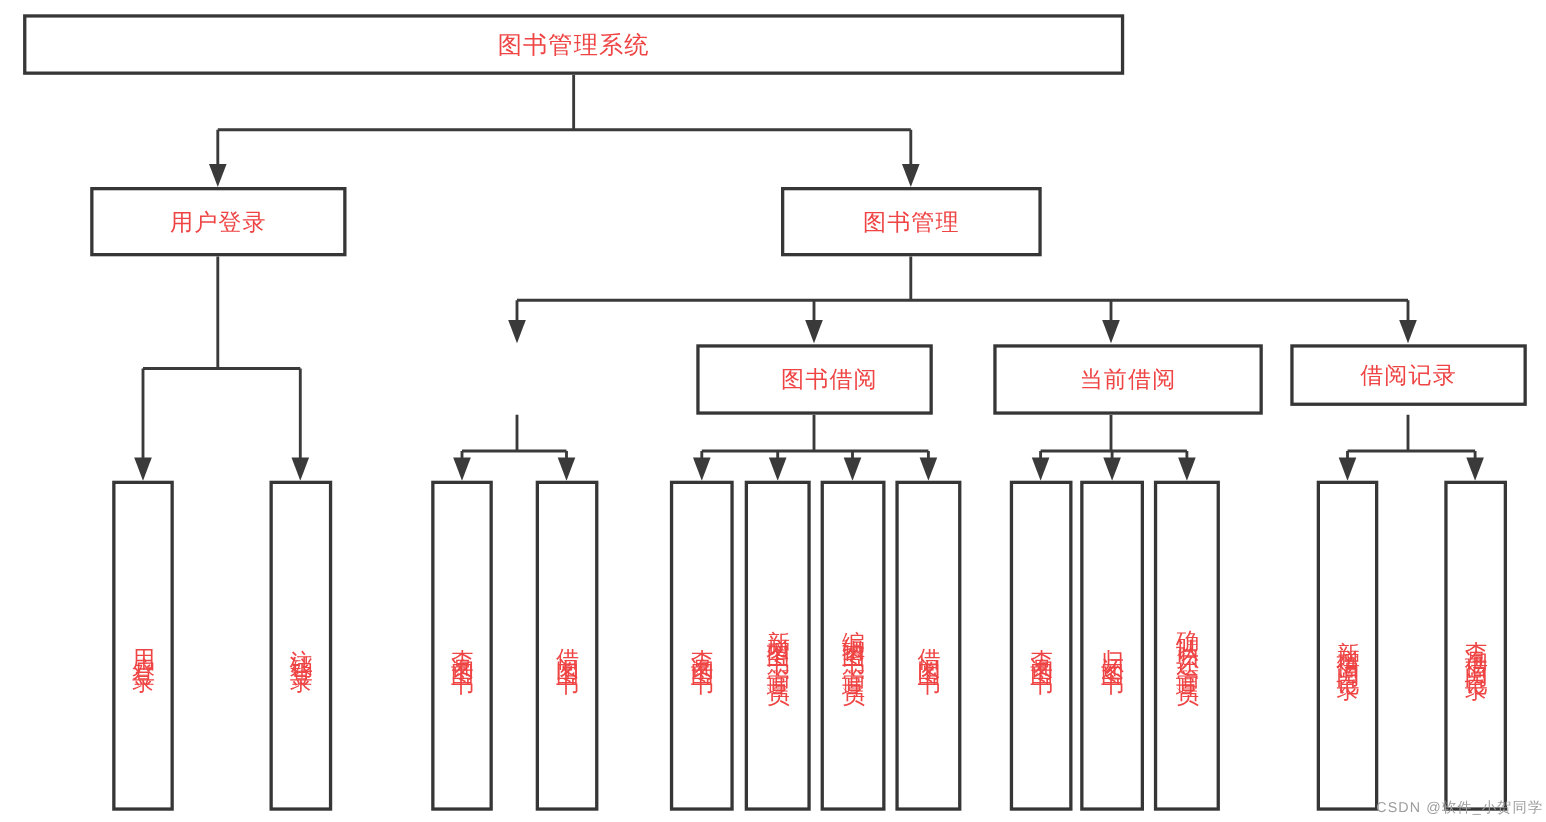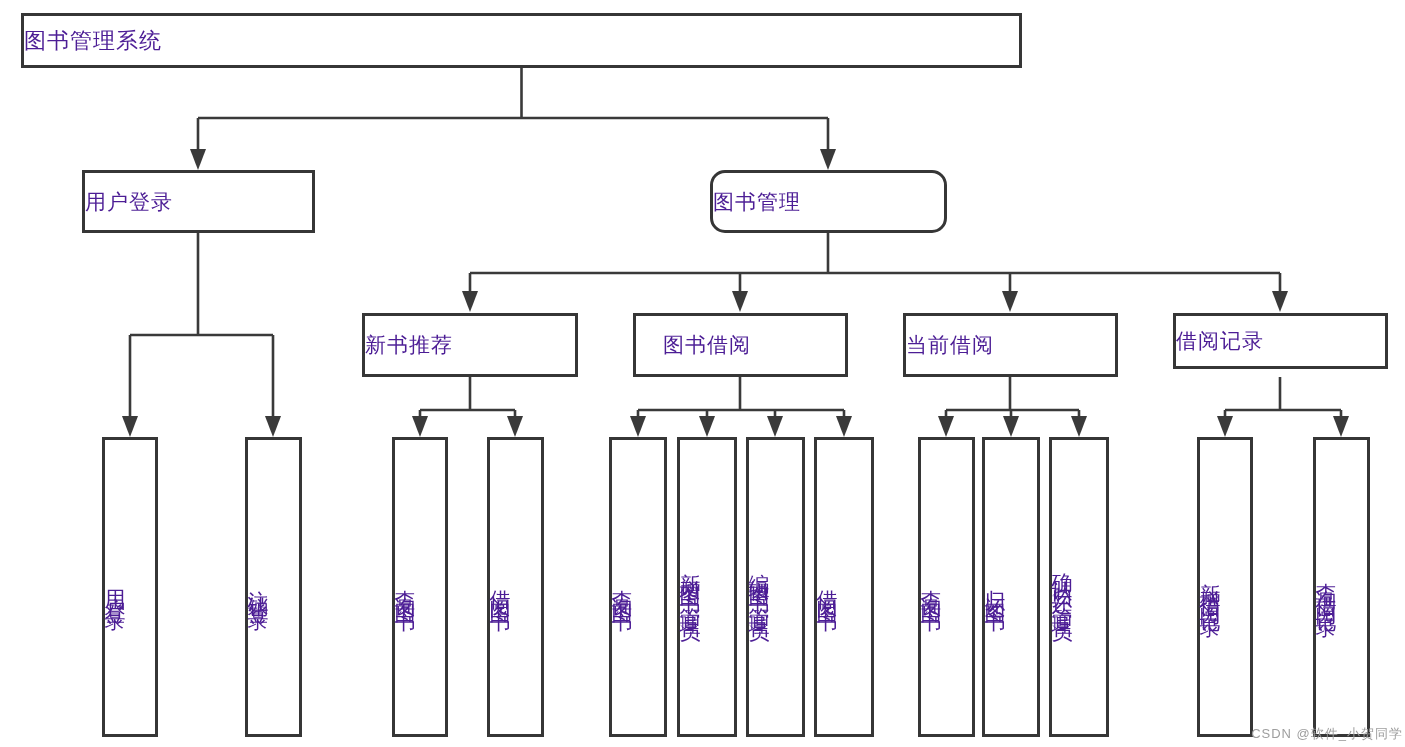--- a/index.html
+++ b/index.html
@@ -16,22 +16,22 @@
     left: 0; top: 0;
     width: 1405px; height: 747px;
   }
   .node {
     position: absolute;
     box-sizing: border-box;
     border: 3px solid #363636;
     background: #ffffff;
     display: flex;
     align-items: center;
-    justify-content: flex-start;
-    color: #4c1d95;
+    justify-content: center;
+    color: #ef4444;
   }
   .h-node span {
     font-size: 21px;
     letter-spacing: 1px;
     white-space: nowrap;
   }
   .root-node span { font-size: 22px; }
   .v-node span {
     writing-mode: vertical-rl;
     font-size: 21px;
@@ -91,31 +91,28 @@
     </g>
   </svg>
 
   <div class="node h-node root-node" style="left:21px; top:13px; width:1001px; height:55px;">
     <span>图书管理系统</span>
   </div>
 
   <div class="node h-node" style="left:82px; top:170px; width:233px; height:63px;">
     <span>用户登录</span>
   </div>
-  <div class="node h-node" style="left:710px; top:170px; width:237px; height:63px;border-radius:15px;">
+  <div class="node h-node" style="left:710px; top:170px; width:237px; height:63px;">
     <span>图书管理</span>
   </div>
 
-  <div class="node h-node" style="left:362px; top:313px; width:216px; height:64px;">
-    <span>新书推荐</span>
-  </div>
   <div class="node h-node" style="left:633px; top:313px; width:215px; height:64px;padding-left:27px;">
     <span>图书借阅</span>
   </div>
-  <div class="node h-node" style="left:903px; top:313px; width:215px; height:64px;">
+  <div class="node h-node" style="left:903px; top:313px; width:245px; height:64px;">
     <span>当前借阅</span>
   </div>
   <div class="node h-node" style="left:1173px; top:313px; width:215px; height:56px;">
     <span>借阅记录</span>
   </div>
 
   <div class="node v-node" style="left:102px; top:437px; width:56px; height:300px;">
     <span>用户登录</span>
   </div>
   <div class="node v-node" style="left:245px; top:437px; width:57px; height:300px;">

